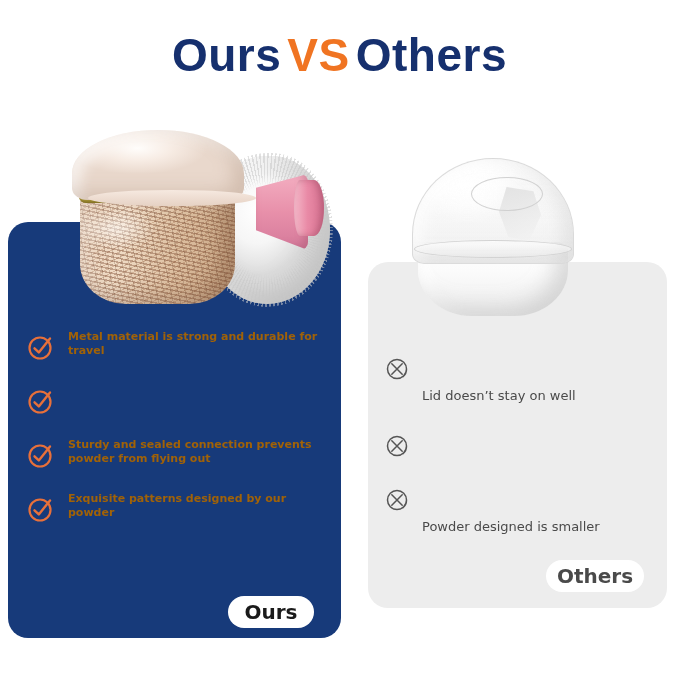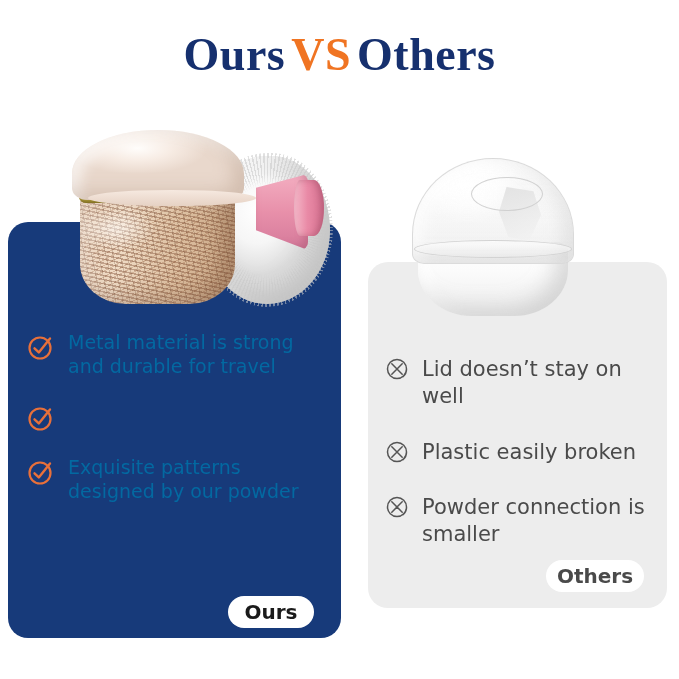--- a/index.html
+++ b/index.html
@@ -15,21 +15,21 @@
     font-family: "DejaVu Sans", sans-serif;
   }
 
   
   .title {
     position: absolute;
     top: 28px;
     left: 0;
     width: 679px;
     text-align: center;
-    font-family: Liberation Serif, serif;
+    font-family: Liberation Sans, sans-serif;
     font-size: 46px;
     font-weight: bold;
     letter-spacing: 0.5px;
     white-space: nowrap;
   }
   .title .w-ours,
   .title .w-others { color: #16306e; }
   .title .w-vs { color: #f07422; margin: 0 6px; }
 
   
@@ -235,30 +235,31 @@
     flex: 0 0 auto;
     width: 30px;
     height: 30px;
     margin-right: 12px;
     margin-top: 2px;
   }
   .list-others .icon { width: 26px; height: 26px; margin-right: 12px; margin-top: 0px; }
 
   .row-text {
     font-family: "DejaVu Sans", sans-serif;
-    font-size: 19px;
+    font-size: 11px;
     line-height: 1.28;
-    font-weight: normal;
-    color: #0369a1;
+    font-weight: bold;
+    color: #a16207;
   }
   .list-others .row-text {
     font-weight: normal;
-    font-size: 21px;
+    font-size: 13px;
     color: #4a4a4a;
     line-height: 1.3;
+    margin-top: 32px;
   }
 
   
   .badge {
     position: absolute;
     background: #ffffff;
     border-radius: 999px;
     font-family: "DejaVu Sans", sans-serif;
     font-weight: bold;
     text-align: center;
@@ -332,20 +333,29 @@
       </svg>
     </span>
   </div>
   <div class="row">
     <span class="icon">
       <svg viewBox="0 0 30 30" width="30" height="30">
         <circle cx="14" cy="16" r="10.5" fill="none" stroke="#e8703a" stroke-width="2.2"></circle>
         <path d="M8.5 16.3 L12.8 20.4 L24 6.5" fill="none" stroke="#e8703a" stroke-width="2.4" stroke-linecap="round" stroke-linejoin="round"></path>
       </svg>
     </span>
+    <span class="row-text">Sturdy and sealed connection prevents powder from flying out</span>
+  </div>
+  <div class="row">
+    <span class="icon">
+      <svg viewBox="0 0 30 30" width="30" height="30">
+        <circle cx="14" cy="16" r="10.5" fill="none" stroke="#e8703a" stroke-width="2.2"></circle>
+        <path d="M8.5 16.3 L12.8 20.4 L24 6.5" fill="none" stroke="#e8703a" stroke-width="2.4" stroke-linecap="round" stroke-linejoin="round"></path>
+      </svg>
+    </span>
     <span class="row-text">Exquisite patterns designed by our powder</span>
   </div>
 </div>
 
 <div class="list list-others">
   <div class="row">
     <span class="icon">
       <svg viewBox="0 0 26 26" width="26" height="26">
         <path d="M22.5 13 A9.5 9.5 0 1 1 13 3.5 A9.5 9.5 0 0 1 22.5 13 A9.5 9.5 0 0 1 19 20.6" fill="none" stroke="#555555" stroke-width="1.5" stroke-linecap="round"></path>
         <path d="M7.8 7.8 L18.2 18.2 M18.2 7.8 L7.8 18.2" fill="none" stroke="#555555" stroke-width="1.5" stroke-linecap="round"></path>
@@ -353,27 +363,26 @@
     </span>
     <span class="row-text">Lid doesn’t stay on well</span>
   </div>
   <div class="row">
     <span class="icon">
       <svg viewBox="0 0 26 26" width="26" height="26">
         <path d="M22.5 13 A9.5 9.5 0 1 1 13 3.5 A9.5 9.5 0 0 1 22.5 13 A9.5 9.5 0 0 1 19 20.6" fill="none" stroke="#555555" stroke-width="1.5" stroke-linecap="round"></path>
         <path d="M7.8 7.8 L18.2 18.2 M18.2 7.8 L7.8 18.2" fill="none" stroke="#555555" stroke-width="1.5" stroke-linecap="round"></path>
       </svg>
     </span>
-    <span class="row-text">Plastic easily broken</span>
   </div>
   <div class="row">
     <span class="icon">
       <svg viewBox="0 0 26 26" width="26" height="26">
         <path d="M22.5 13 A9.5 9.5 0 1 1 13 3.5 A9.5 9.5 0 0 1 22.5 13 A9.5 9.5 0 0 1 19 20.6" fill="none" stroke="#555555" stroke-width="1.5" stroke-linecap="round"></path>
         <path d="M7.8 7.8 L18.2 18.2 M18.2 7.8 L7.8 18.2" fill="none" stroke="#555555" stroke-width="1.5" stroke-linecap="round"></path>
       </svg>
     </span>
-    <span class="row-text">Powder connection is smaller</span>
+    <span class="row-text">Powder designed is smaller</span>
   </div>
 </div>
 
 <div class="badge badge-ours">Ours</div>
 <div class="badge badge-others">Others</div>
 
 </body></html>

